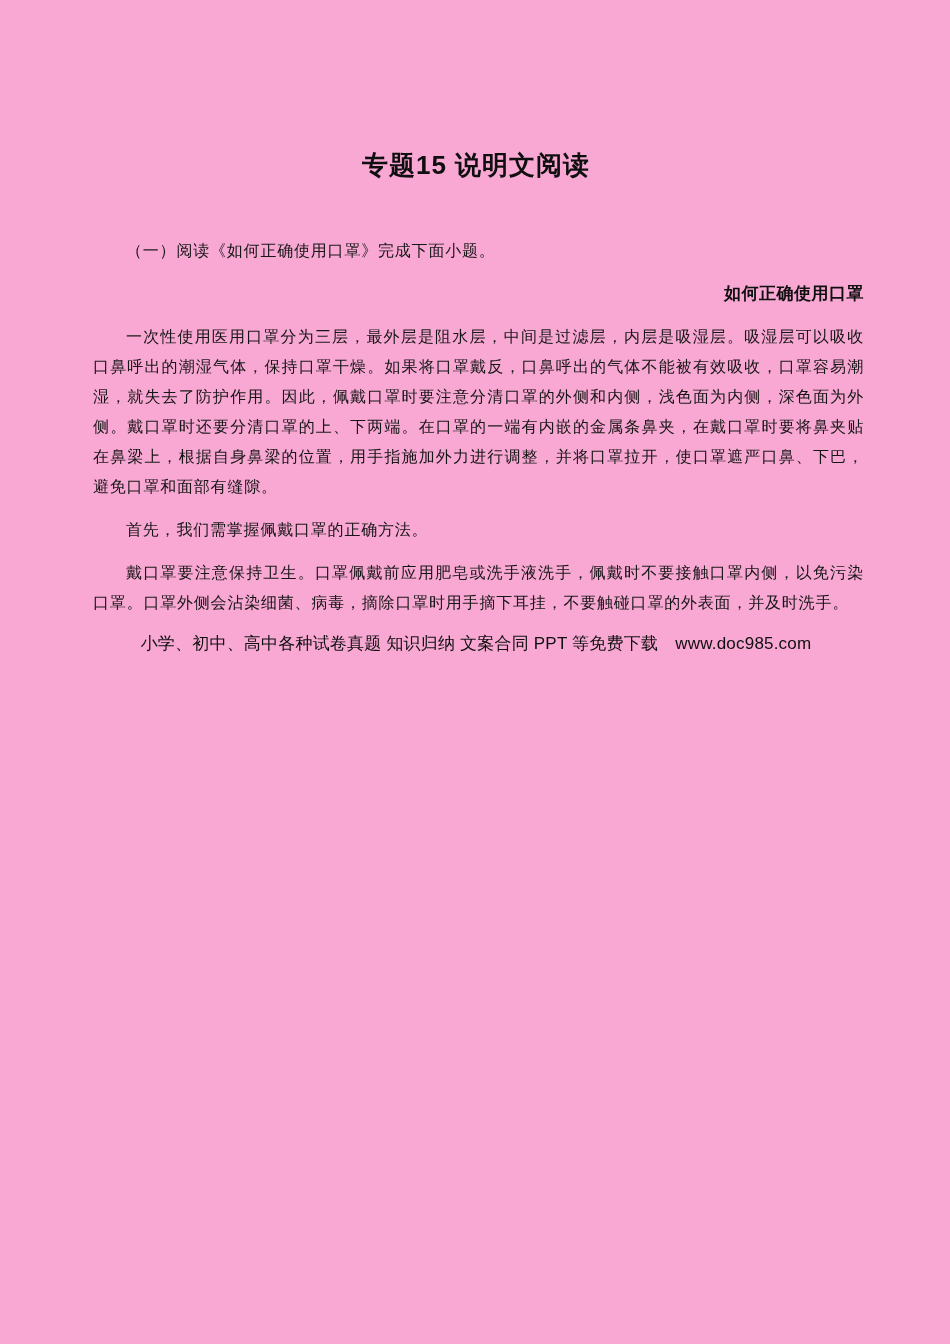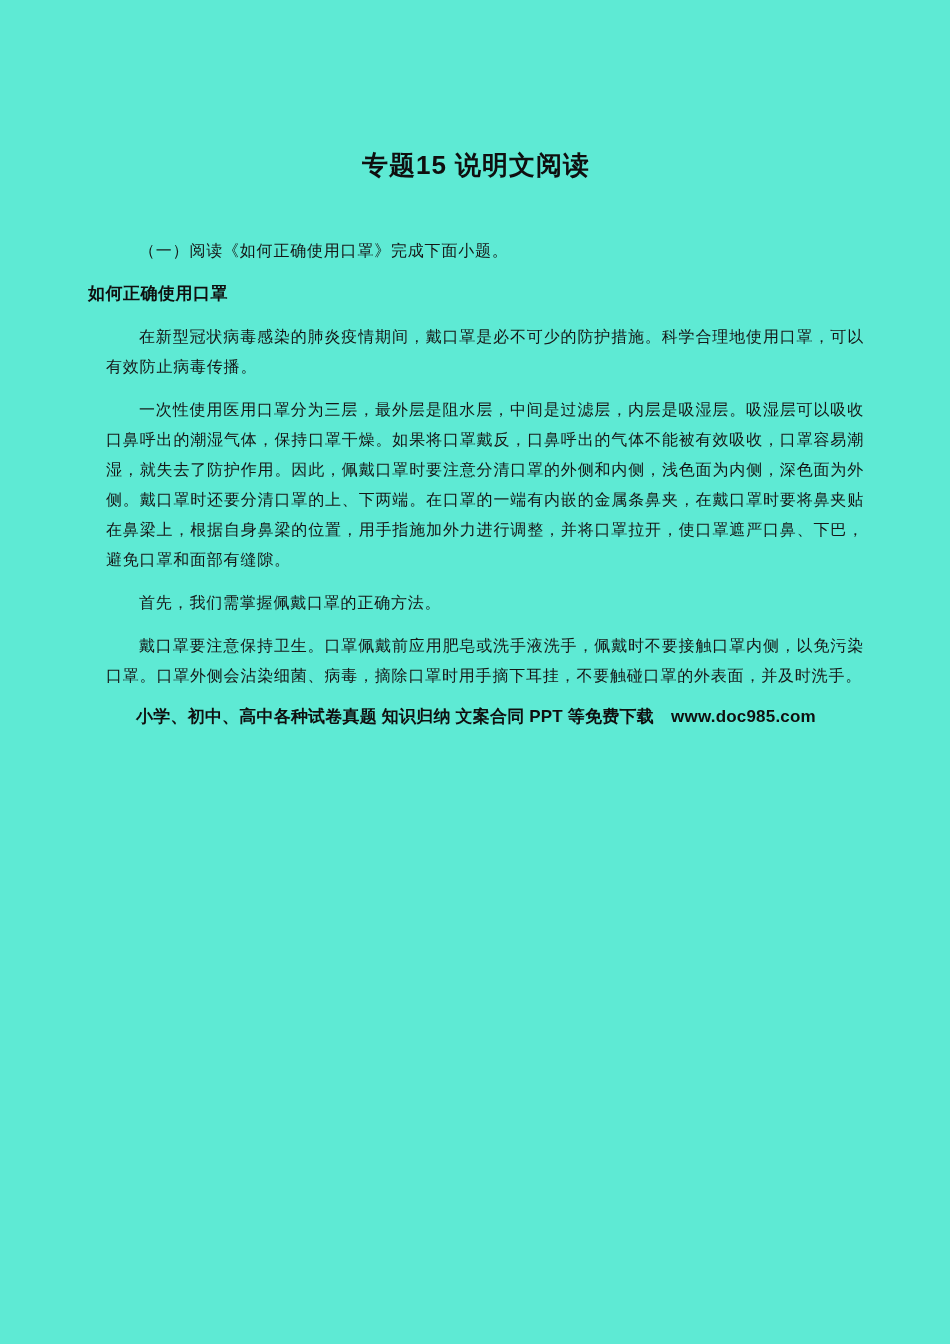--- a/index.html
+++ b/index.html
@@ -5,76 +5,75 @@
   html, body {
     margin: 0;
     padding: 0;
     background: #ffffff;
   }
   .page {
     position: relative;
     width: 950px;
     height: 1344px;
     box-sizing: border-box;
-    background: #5eead4;
+    background: #f9a8d4;
     padding: 148px 86px 0 88px;
     color: #161616;
     font-family: "Liberation Serif", "DejaVu Serif", serif;
     font-size: 16px;
     letter-spacing: 0.8px;
   }
   .doc-title {
     margin: 0 0 54px 0;
     font-family: "Liberation Sans", "DejaVu Sans", sans-serif;
     font-size: 26px;
     font-weight: 700;
     text-align: center;
     line-height: 34px;
     letter-spacing: 1px;
     color: #0f0f0f;
   }
   .body-para {
-    margin: 0 0 13px 18px;
+    margin: 0 0 13px 5px;
     line-height: 30px;
     text-align: justify;
     text-indent: 33px;
   }
   .article-title {
     margin: 0 0 13px 0;
     font-family: Liberation Serif, serif;
     font-size: 17px;
     font-weight: 700;
-    text-align: left;
+    text-align: right;
     line-height: 30px;
     letter-spacing: 0.5px;
     color: #0f0f0f;
   }
   .footer {
     margin-top: 10px;
     text-align: center;
     font-family: "Liberation Sans", "DejaVu Sans", sans-serif;
     font-size: 17px;
-    font-weight: 700;
+    font-weight: 400;
     letter-spacing: 0.2px;
     line-height: 26px;
     color: #0f0f0f;
   }
 </style>
 </head>
 <body>
 
 <div class="page">
 
   <h1 class="doc-title">专题15 说明文阅读</h1>
 
   <p class="body-para">（一）阅读《如何正确使用口罩》完成下面小题。</p>
 
   <h2 class="article-title">如何正确使用口罩</h2>
 
-  <p class="body-para">在新型冠状病毒感染的肺炎疫情期间，戴口罩是必不可少的防护措施。科学合理地使用口罩，可以有效防止病毒传播。</p>
 
   <p class="body-para">一次性使用医用口罩分为三层，最外层是阻水层，中间是过滤层，内层是吸湿层。吸湿层可以吸收口鼻呼出的潮湿气体，保持口罩干燥。如果将口罩戴反，口鼻呼出的气体不能被有效吸收，口罩容易潮湿，就失去了防护作用。因此，佩戴口罩时要注意分清口罩的外侧和内侧，浅色面为内侧，深色面为外侧。戴口罩时还要分清口罩的上、下两端。在口罩的一端有内嵌的金属条鼻夹，在戴口罩时要将鼻夹贴在鼻梁上，根据自身鼻梁的位置，用手指施加外力进行调整，并将口罩拉开，使口罩遮严口鼻、下巴，避免口罩和面部有缝隙。</p>
 
   <p class="body-para">首先，我们需掌握佩戴口罩的正确方法。</p>
 
   <p class="body-para">戴口罩要注意保持卫生。口罩佩戴前应用肥皂或洗手液洗手，佩戴时不要接触口罩内侧，以免污染口罩。口罩外侧会沾染细菌、病毒，摘除口罩时用手摘下耳挂，不要触碰口罩的外表面，并及时洗手。</p>
 
 
 
 

